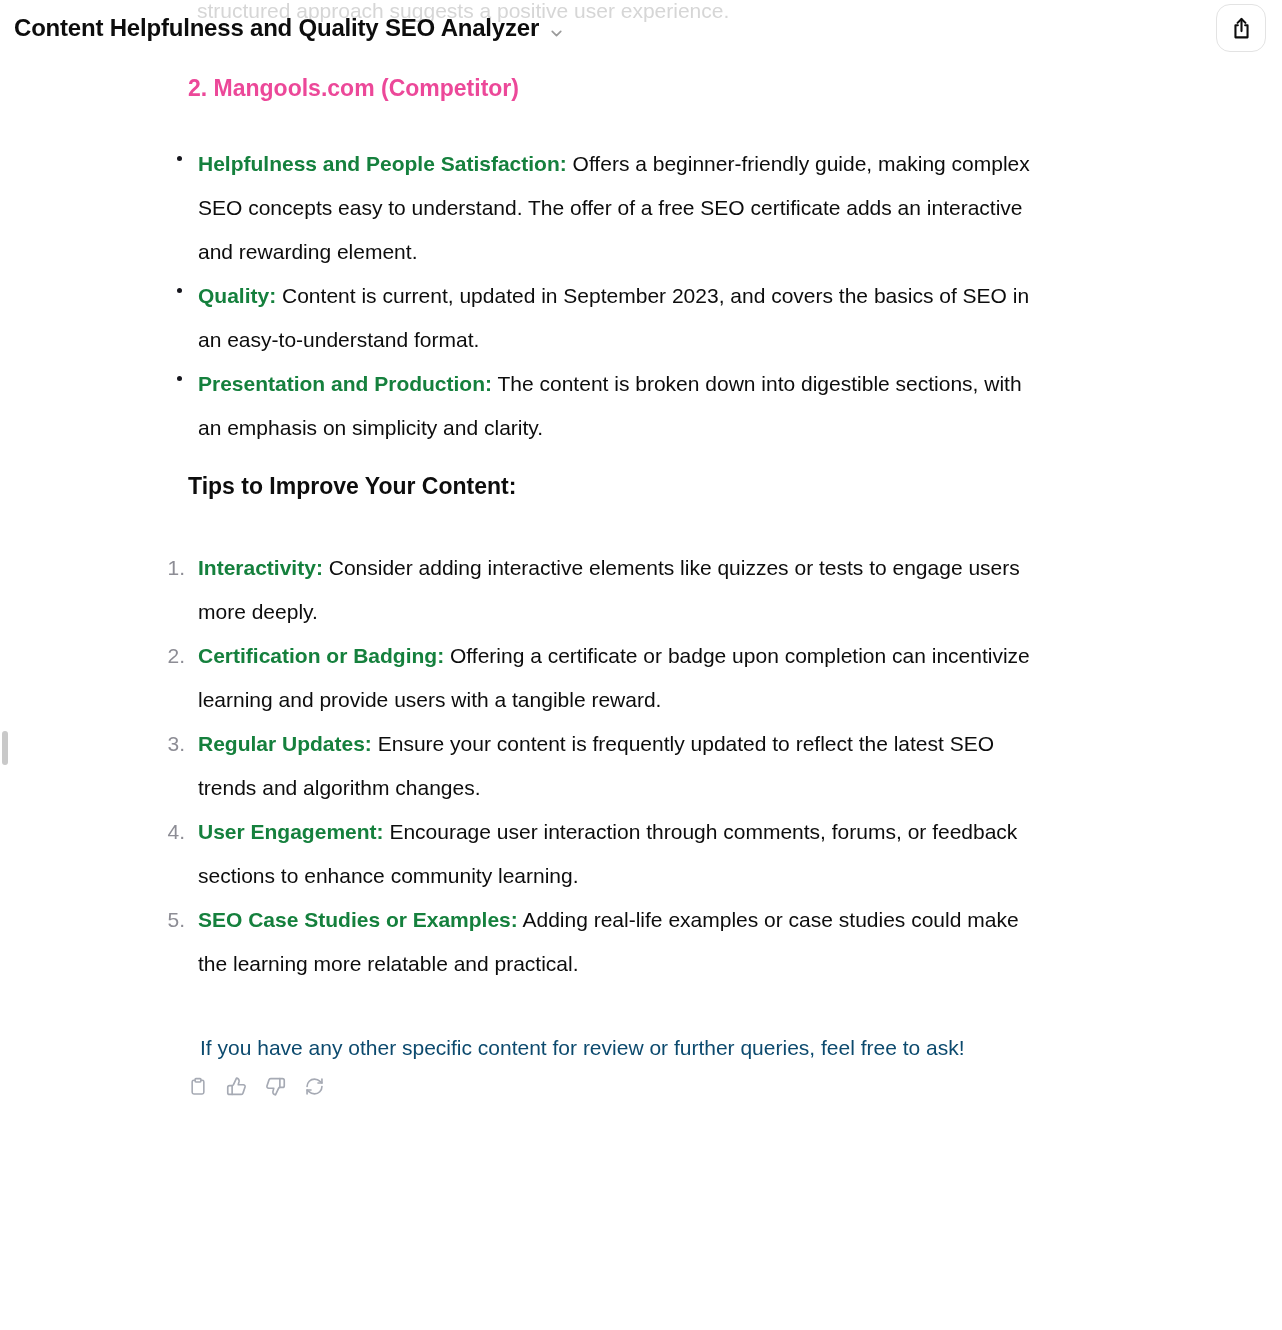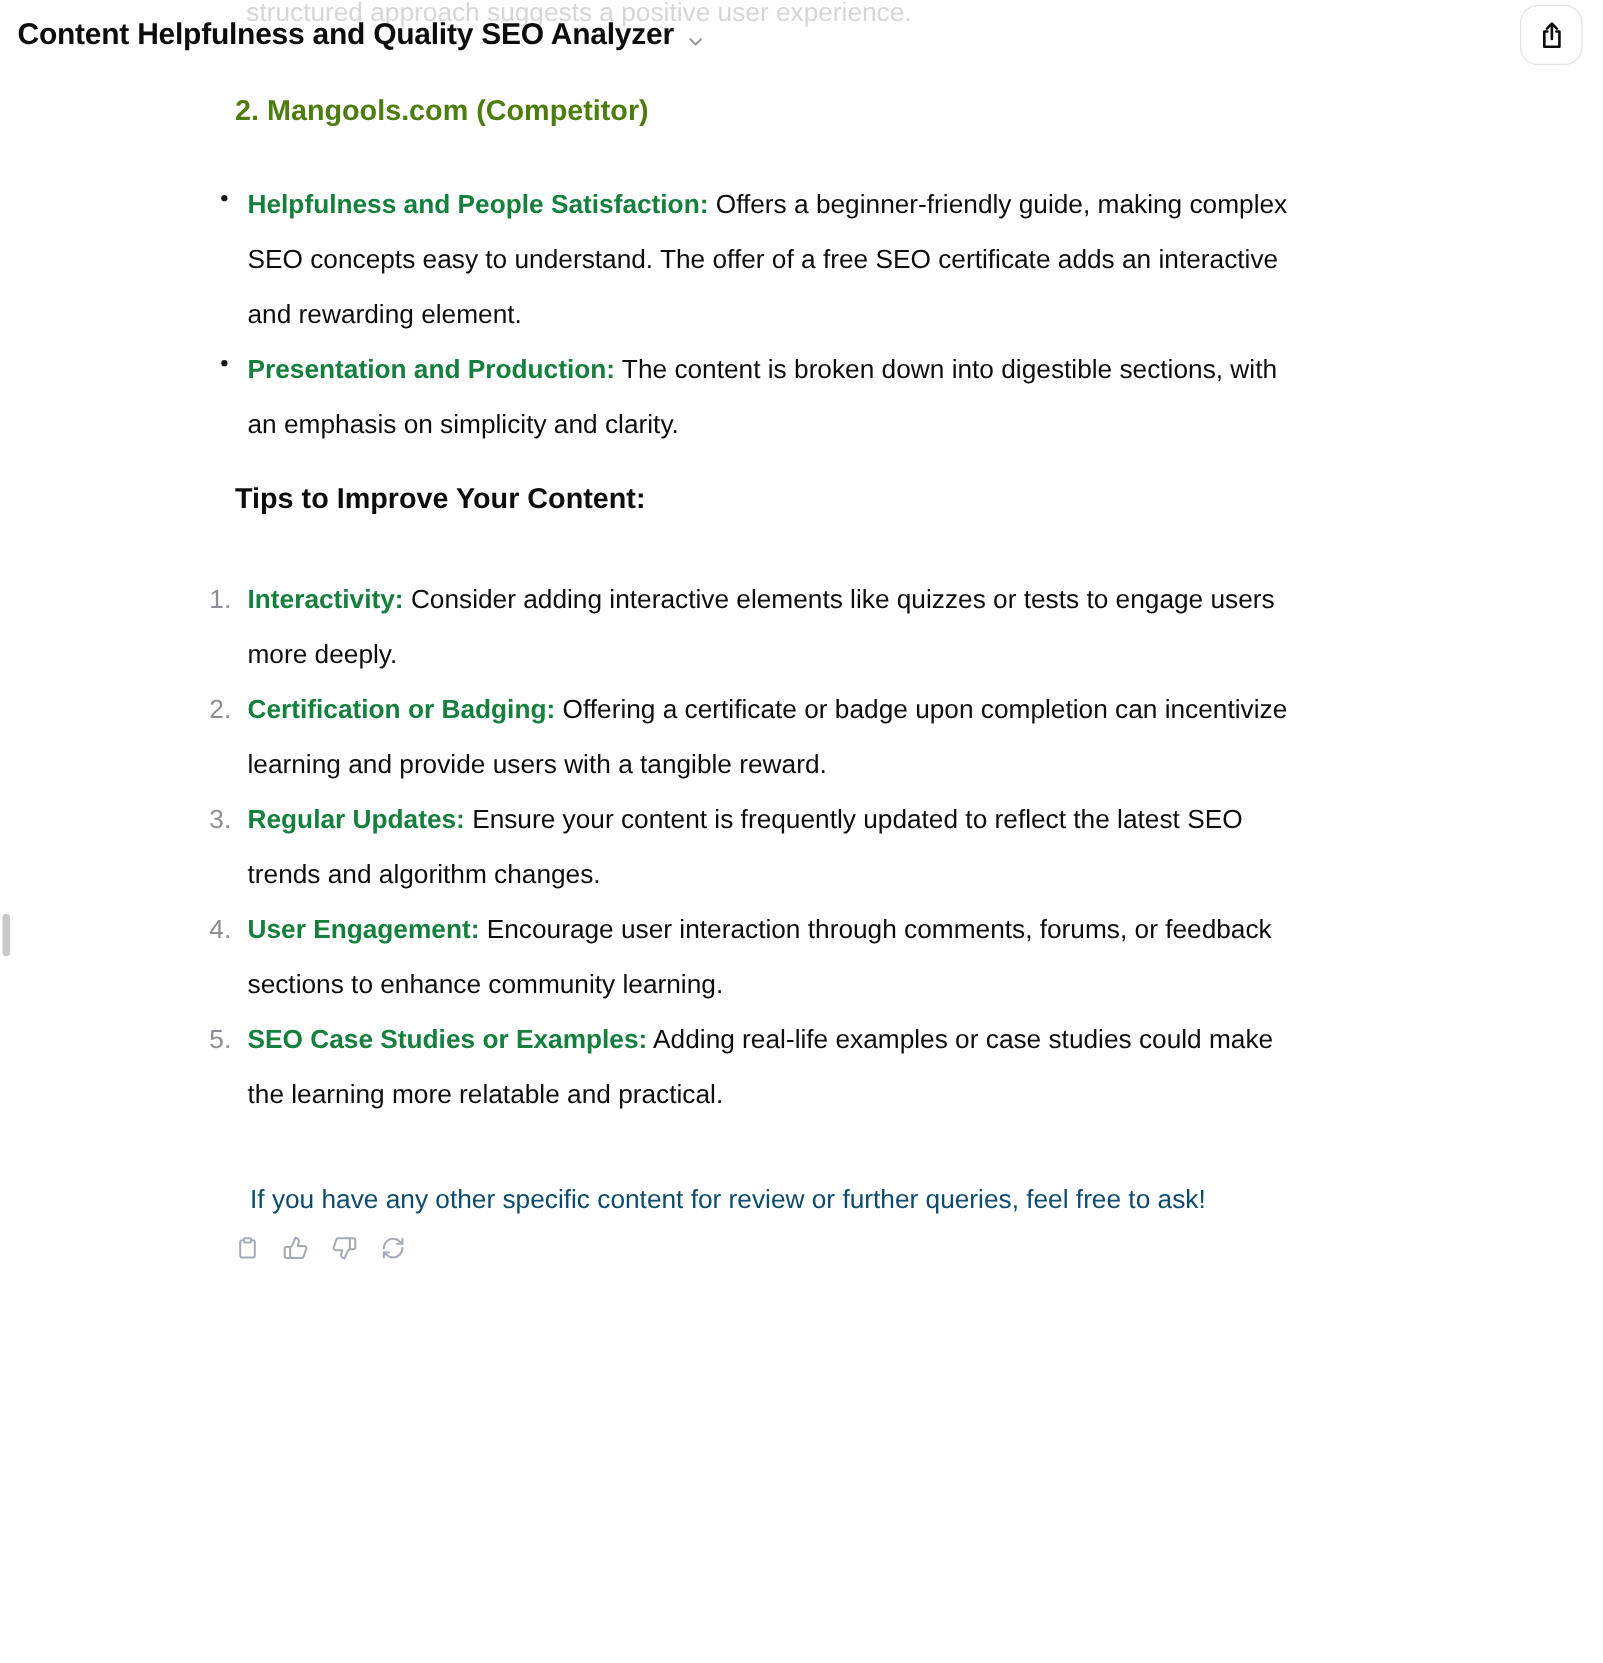--- a/index.html
+++ b/index.html
@@ -89,21 +89,21 @@
     left: 188px;
     top: 0;
     width: 872px;
     z-index: 1;
   }
   .section-heading {
     margin: 74px 0 0 0;
     font-size: 23px;
     line-height: 28px;
     font-weight: 700;
-    color: #4d7c0f;
+    color: #ec4899;
   }
   ul.bullet-list {
     list-style: none;
     margin: 40px 0 0 0;
     padding: 0;
     width: 860px;
   }
   ul.bullet-list > li {
     position: relative;
     padding-left: 10px;
@@ -205,20 +205,21 @@
 </div>
 
 <div class="scroll-thumb"></div>
 
 <div class="content">
 
   <h2 class="section-heading">2. Mangools.com (Competitor)</h2>
 
   <ul class="bullet-list">
     <li><span class="item-label">Helpfulness and People Satisfaction:</span><span> Offers a beginner-friendly guide, making complex SEO concepts easy to understand. The offer of a free SEO certificate adds an interactive and rewarding element.</span></li>
+    <li><span class="item-label">Quality:</span><span> Content is current, updated in September 2023, and covers the basics of SEO in an easy-to-understand format.</span></li>
     <li><span class="item-label">Presentation and Production:</span><span> The content is broken down into digestible sections, with an emphasis on simplicity and clarity.</span></li>
   </ul>
 
   <h3 class="tips-heading">Tips to Improve Your Content:</h3>
 
   <ol class="tips-list">
     <li><span class="num-marker">1.</span><span class="item-label">Interactivity:</span><span> Consider adding interactive elements like quizzes or tests to engage users more deeply.</span></li>
     <li><span class="num-marker">2.</span><span class="item-label">Certification or Badging:</span><span> Offering a certificate or badge upon completion can incentivize learning and provide users with a tangible reward.</span></li>
     <li><span class="num-marker">3.</span><span class="item-label">Regular Updates:</span><span> Ensure your content is frequently updated to reflect the latest SEO trends and algorithm changes.</span></li>
     <li><span class="num-marker">4.</span><span class="item-label">User Engagement:</span><span> Encourage user interaction through comments, forums, or feedback sections to enhance community learning.</span></li>

